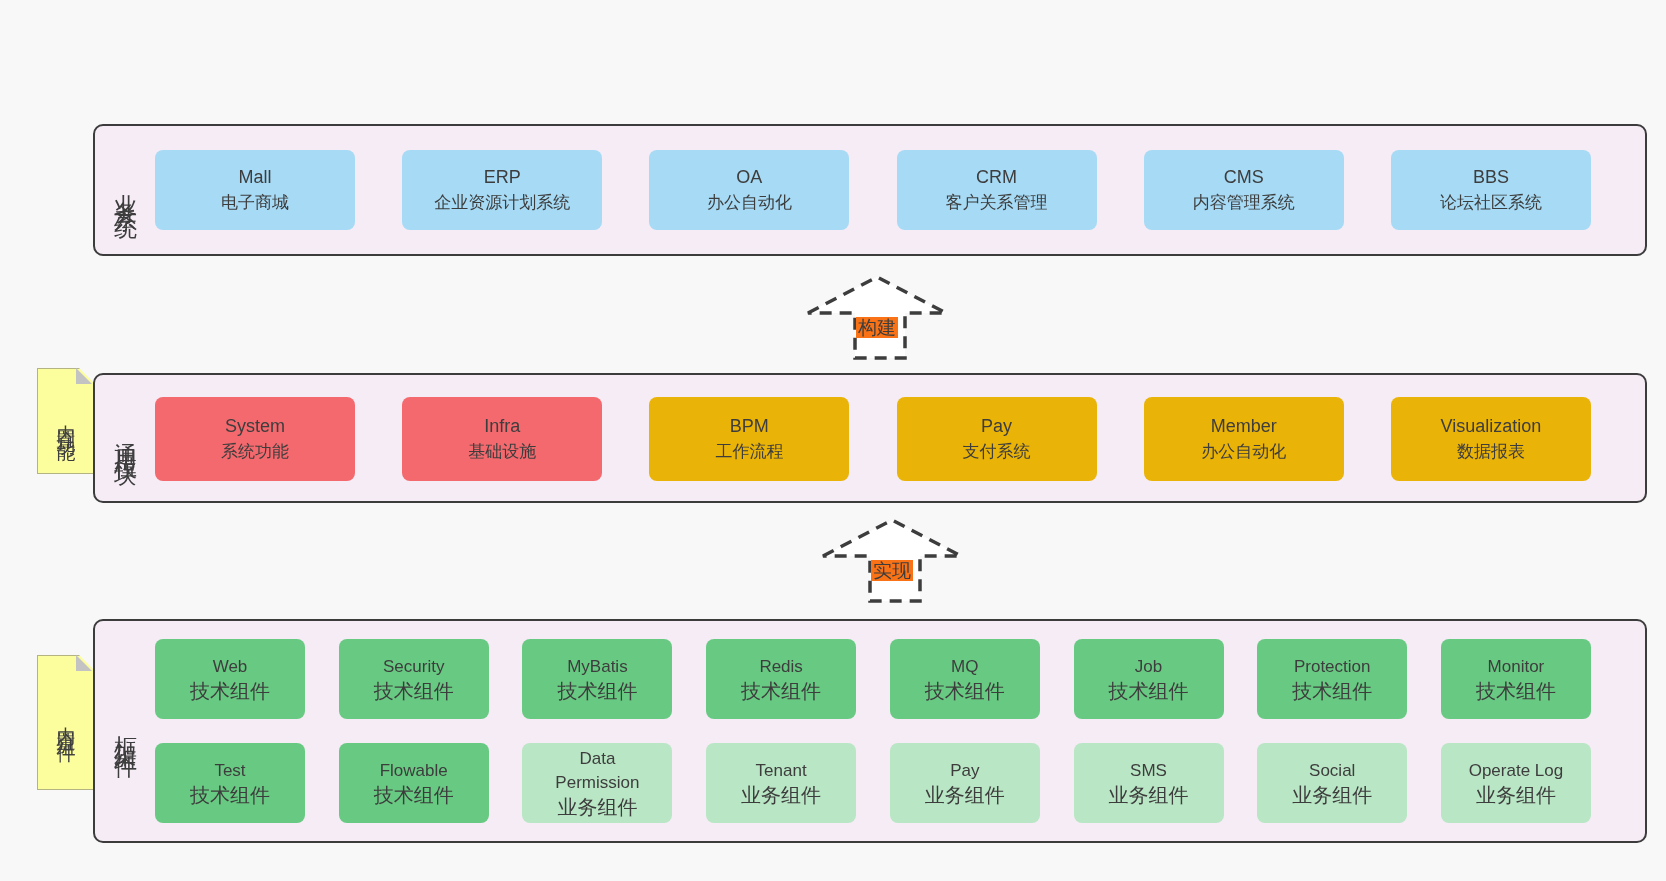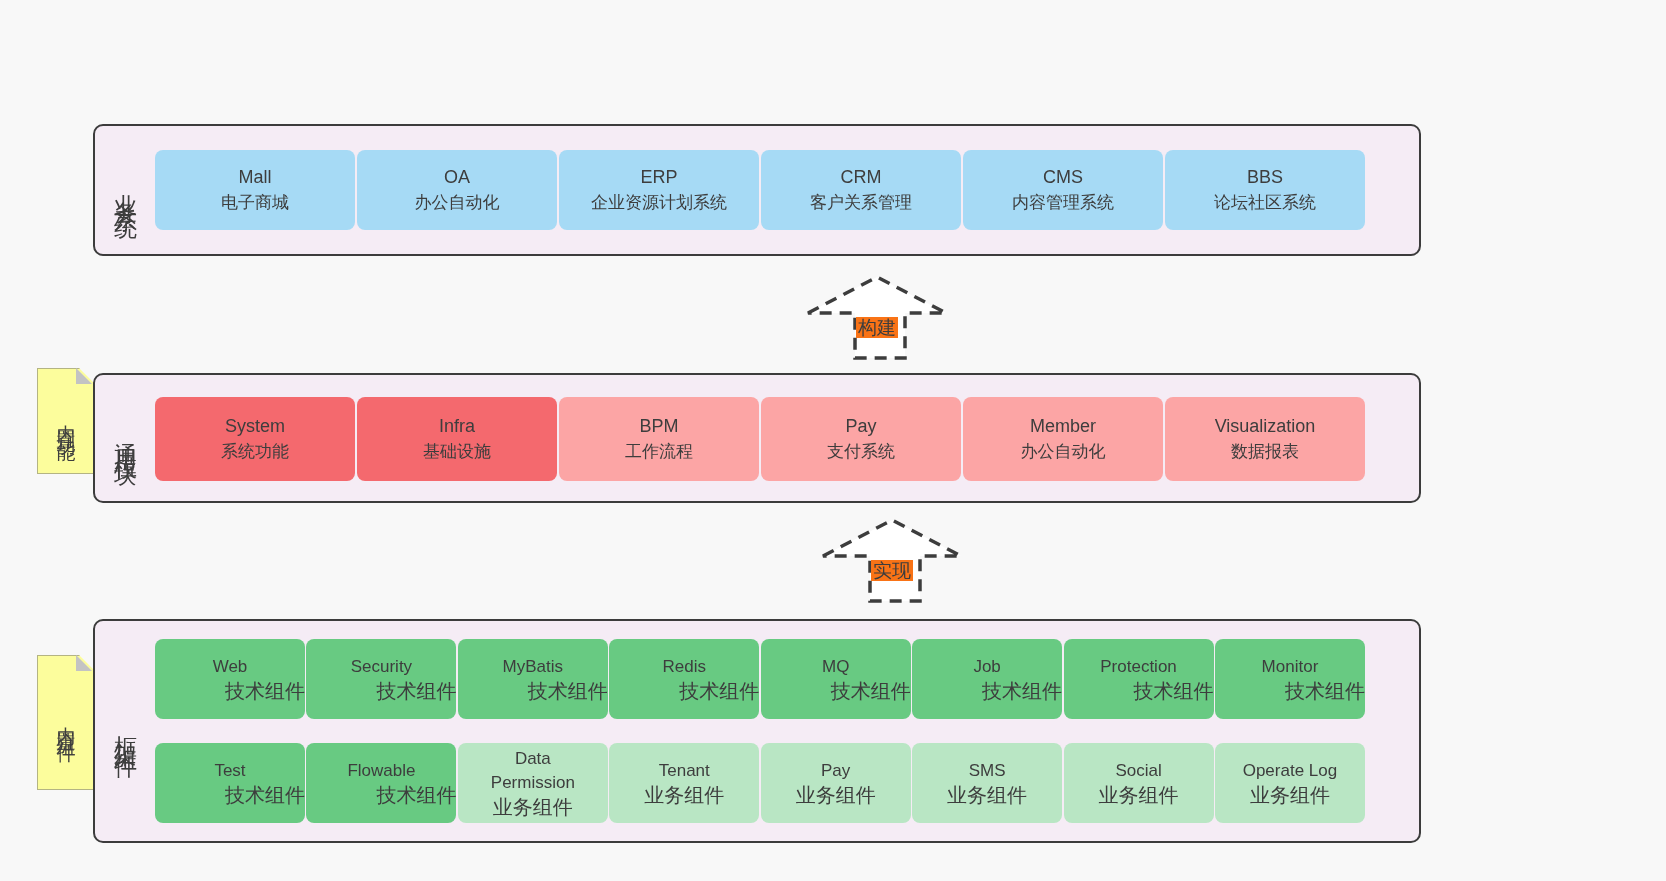--- a/index.html
+++ b/index.html
@@ -6,21 +6,21 @@
   body{
     width:1666px;height:881px;
     background:#f8f8f8;
     font-family:"Liberation Sans","DejaVu Sans",sans-serif;
     color:#3d3d3d;
   }
   .stage{position:relative;width:1666px;height:881px;overflow:hidden;background:#f8f8f8;}
 
   
   .band{
-    position:absolute;left:93px;width:1328px;
+    position:absolute;left:93px;width:1554px;
     background:#f5ecf5;
     border:2px solid #3c3c3c;
     border-radius:10px;
     box-sizing:border-box;
   }
   .band-1{top:124px;height:132px;}
   .band-2{top:373px;height:130px;padding-left:48px;}
   .band-3{top:619px;height:224px;}
 
   .band-label{
@@ -44,22 +44,22 @@
   .box .t{display:block;font-size:18px;line-height:26px;}
   .box .s{display:block;font-size:17px;line-height:26px;}
   .wide{width:200px;height:80px;}
   .band-2 .wide{height:84px;}
   .small{width:150px;height:80px;}
   .small .t{font-size:17px;line-height:24px;max-width:118px;margin:0 auto;}
   .small .s{font-size:20px;line-height:24px;}
 
   .c-blue{background:#a6daf5;}
   .c-red{background:#f4696e;}
-  .c-pink{background:#fca5a5;}
-  .c-green{background:#68ca82;align-items:flex-end;}
+  .c-pink{background:#eab308;}
+  .c-green{background:#68ca82;}
   .c-lgreen{background:#b9e6c4;}
 
   
   .sticky{
     position:absolute;left:37px;width:58px;
     background:#fcfd9c;
     clip-path:polygon(0 0,calc(100% - 16px) 0,100% 16px,100% 100%,0 100%);
     box-shadow:inset 0 0 0 1px #b4b483;
     display:flex;align-items:center;justify-content:center;
   }
@@ -102,26 +102,26 @@
   <div class="sticky-fold" style="left:76px;top:655px;"></div>
 
   <section class="band band-1">
     <div class="band-label">业务系统</div>
     <div class="row row-b1">
       <div class="box wide c-blue">
         <span class="t">Mall</span>
         <span class="s">电子商城</span>
       </div>
       <div class="box wide c-blue">
+        <span class="t">ERP</span>
+        <span class="s">企业资源计划系统</span>
+      </div>
+      <div class="box wide c-blue">
         <span class="t">OA</span>
         <span class="s">办公自动化</span>
-      </div>
-      <div class="box wide c-blue">
-        <span class="t">ERP</span>
-        <span class="s">企业资源计划系统</span>
       </div>
       <div class="box wide c-blue">
         <span class="t">CRM</span>
         <span class="s">客户关系管理</span>
       </div>
       <div class="box wide c-blue">
         <span class="t">CMS</span>
         <span class="s">内容管理系统</span>
       </div>
       <div class="box wide c-blue">

